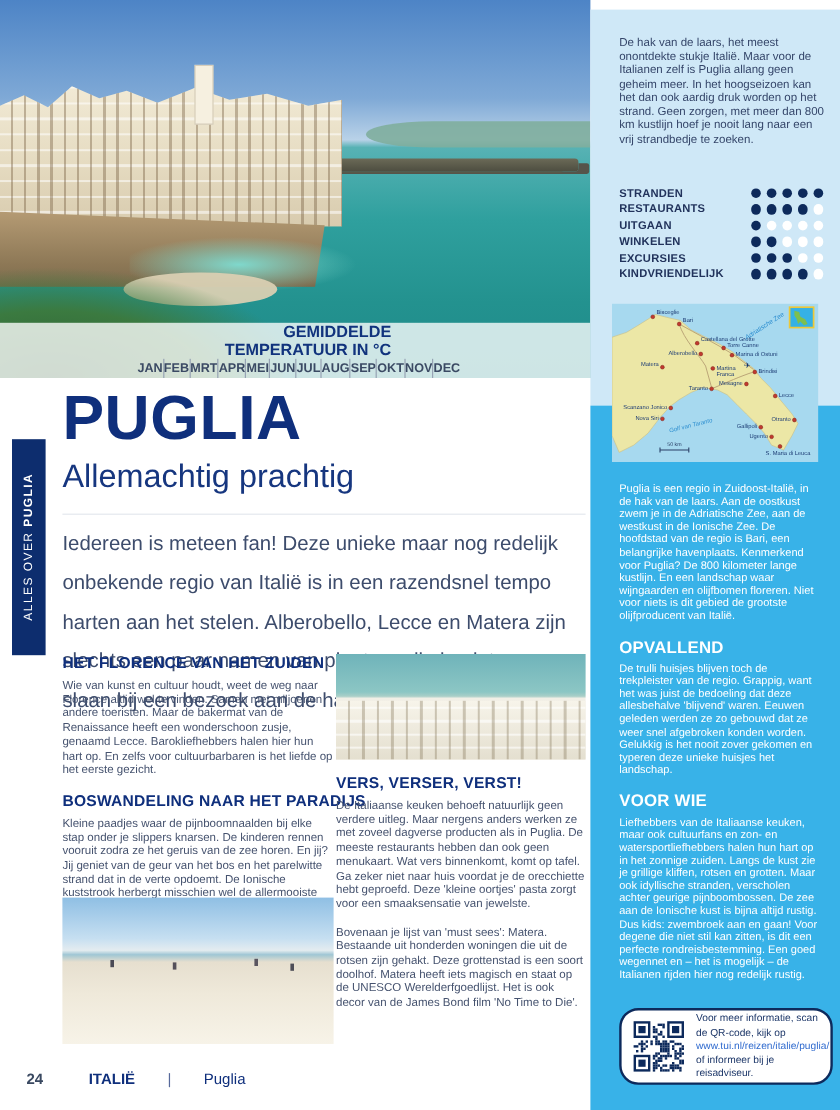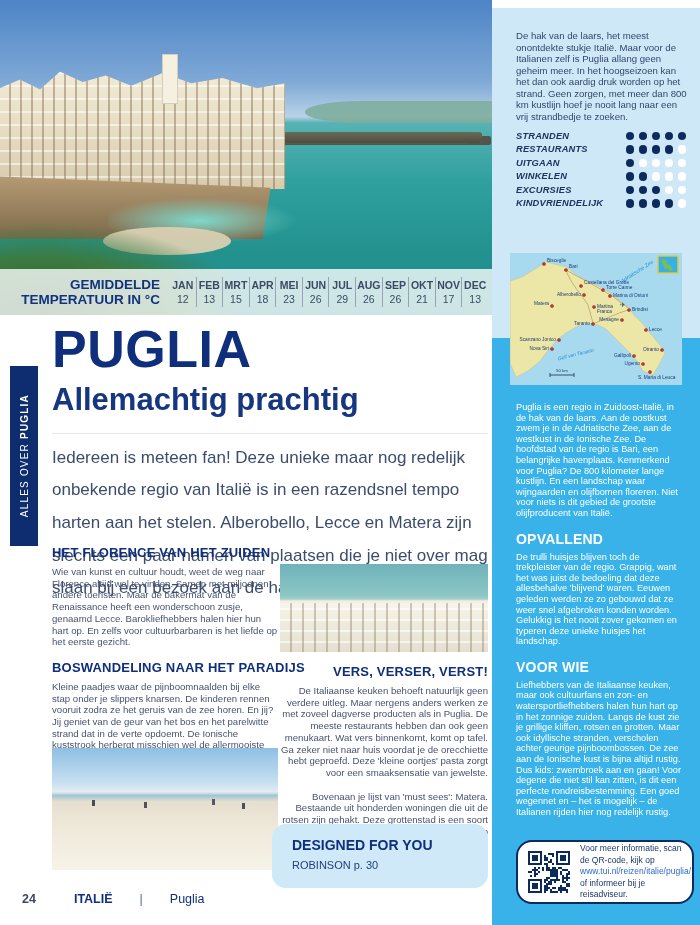--- a/index.html
+++ b/index.html
@@ -2,21 +2,21 @@
 <html><head>
 <meta charset="utf-8">
 <style>
   html,body{margin:0;padding:0;background:#ffffff;}
   .page{position:relative;width:700px;height:925px;overflow:hidden;background:#ffffff;
         font-family:"Liberation Sans",sans-serif;-webkit-font-smoothing:antialiased;}
 
   
   .hero{position:absolute;left:0;top:0;width:492px;height:315px;overflow:hidden;
         background:linear-gradient(180deg,#4d84c6 0%,#7fa9d6 26%,#b9d2e8 37%,#57b2b4 39%,#2fa09e 58%,#23928f 80%,#1f8a8a 100%);}
-  .hero>div{position:absolute;}
+  .hero>div{position:absolute;flex-direction:column;}
   .h-far{right:0;top:32%;width:38%;height:7%;background:#7fae9d;border-radius:60% 0 0 60%/100%;opacity:.9;}
   .h-town{left:0;top:20%;width:58%;height:40%;
      background:
        repeating-linear-gradient(90deg,rgba(110,85,55,0) 0 9px,rgba(110,85,55,.38) 9px 11px),
        repeating-linear-gradient(0deg,rgba(255,255,255,0) 0 11px,rgba(255,255,255,.55) 11px 13px),
        linear-gradient(180deg,#f3ecd8 0%,#e6dcc2 55%,#d8cbae 100%);
      clip-path:polygon(0 20%,7% 13%,14% 21%,21% 7%,29% 15%,37% 10%,46% 18%,57% 8%,67% 16%,78% 12%,90% 20%,100% 16%,100% 100%,0 100%);}
   .h-tower{left:33%;top:17%;width:3.2%;height:16%;background:#f6f0e0;box-shadow:0 0 0 1px rgba(120,100,70,.25) inset;}
   .h-cliff{left:0;top:56%;width:55%;height:20%;background:linear-gradient(180deg,#b59b74,#8d7856 70%,#7c6a4c);
      clip-path:polygon(0 0,100% 18%,97% 100%,0 100%);}
@@ -37,21 +37,21 @@
   .temp-cell:first-child{border-left:none;}
   .temp-cell .m{display:block;font-weight:700;}
   .temp-cell .v{display:block;margin-top:2px;}
 
   
   .info-panel{position:absolute;left:492px;top:8px;width:208px;height:330px;background:#cfe8f7;}
   .facts-panel{position:absolute;left:492px;top:338px;width:208px;height:587px;background:#38b2e8;}
   .info-inner{padding:22px 14px 0 24px;}
   .info-title{font-size:15.5px;font-weight:800;color:#0f2f7c;letter-spacing:.2px;margin:0 0 7px;}
   .info-body{font-size:9.6px;line-height:1.2;color:#35466a;width:172px;margin:0;}
-  .ratings{margin-top:7px;width:170px;font-style:italic;}
+  .ratings{margin-top:32px;width:170px;}
   .rating-row{display:flex;justify-content:space-between;align-items:center;height:13.5px;}
   .rating-label{font-size:9.3px;font-weight:700;color:#22335c;letter-spacing:.2px;}
   .dots{display:flex;gap:4.5px;}
   .dot{width:8.5px;height:8.5px;border-radius:50%;background:#ffffff;}
   .dot.filled{background:#0d2a5c;}
 
   .map-wrap{position:absolute;left:510px;top:253px;width:172px;height:132px;}
   .map-wrap svg{display:block;}
   .map-label{fill:#1d3c74;}
 
@@ -67,26 +67,26 @@
   .qr-text .lnk{color:#2f6ace;}
 
   
   .vbar{position:absolute;left:10px;top:366px;width:28px;height:180px;background:#0d2d6e;
      display:flex;align-items:center;justify-content:center;}
   .vbar span{writing-mode:vertical-rl;transform:rotate(180deg);color:#fff;font-size:10px;letter-spacing:1.2px;white-space:nowrap;}
   .vbar b{font-weight:800;}
 
   .title-block{position:absolute;left:52px;top:322px;width:436px;}
   .big-title{font-size:52px;font-weight:800;color:#0f2f7c;letter-spacing:.5px;margin:0;line-height:1.05;}
-  .sub-title{font-size:31px;font-weight:700;color:#16367f;margin:6px 0 0;line-height:1.1;}
+  .sub-title{font-size:27px;font-weight:400;color:#16367f;margin:6px 0 0;line-height:1.1;}
   .intro-rule{border:none;border-top:1px solid #e4e8ee;margin:16px 0 0;}
   .intro{font-size:17px;line-height:1.92;color:#3d4c6c;margin:8px 0 0;}
 
   .col-left{position:absolute;left:52px;top:545px;width:228px;}
-  .col-mid{position:absolute;left:280px;top:564px;width:208px;text-align:right;}
+  .col-mid{position:absolute;left:280px;top:545px;width:208px;}
   .article-h{font-size:13px;font-weight:800;color:#0f2f7c;letter-spacing:.2px;margin:0 0 6px;white-space:nowrap;}
   .article-b{font-size:9.6px;line-height:11.7px;color:#46536f;margin:0 0 12px;}
 
   .town-photo{width:208px;height:88px;margin-bottom:12px;position:relative;overflow:hidden;
      background:linear-gradient(180deg,#6fb3ba 0%,#8cc6c4 36%,#aacfc8 40%,#f2efe6 42%,#e9e4d6 100%);}
   .town-photo::after{content:"";position:absolute;left:0;bottom:0;width:100%;height:56%;
      background:
        repeating-linear-gradient(90deg,rgba(125,110,80,0) 0 10px,rgba(125,110,80,.35) 10px 12px),
        repeating-linear-gradient(0deg,rgba(255,255,255,0) 0 9px,rgba(255,255,255,.6) 9px 11px),
        linear-gradient(180deg,#f7f4ea,#e4dfcf);}
@@ -377,24 +377,20 @@
   </div>
   <div class="beach-photo"></div>
 
   <div class="col-mid">
     <div class="town-photo"></div>
     <h3 class="article-h">VERS, VERSER, VERST!</h3>
     <p class="article-b">De Italiaanse keuken behoeft natuurlijk geen verdere uitleg. Maar nergens anders werken ze met zoveel dagverse producten als in Puglia. De meeste restaurants hebben dan ook geen menukaart. Wat vers binnenkomt, komt op tafel. Ga zeker niet naar huis voordat je de orecchiette hebt geproefd. Deze 'kleine oortjes' pasta zorgt voor een smaaksensatie van jewelste.</p>
     <p class="article-b">Bovenaan je lijst van 'must sees': Matera. Bestaande uit honderden woningen die uit de rotsen zijn gehakt. Deze grottenstad is een soort doolhof. Matera heeft iets magisch en staat op de UNESCO Werelderfgoedlijst. Het is ook decor van de James Bond film 'No Time to Die'.</p>
   </div>
 
-  <div class="designed-box">
-    <h4 class="designed-h">DESIGNED FOR YOU</h4>
-    <div class="designed-s">ROBINSON p. 30</div>
-  </div>
 
   <div class="qr-box">
     <svg id="qr-svg" class="qr-code" viewBox="0 0 46 46">
         <rect x="0" y="0" width="46" height="46" fill="#ffffff"></rect>
         <rect x="22" y="4" width="2" height="2" fill="#0d2a5c"></rect>
         <rect x="24" y="4" width="2" height="2" fill="#0d2a5c"></rect>
         <rect x="26" y="4" width="2" height="2" fill="#0d2a5c"></rect>
         <rect x="18" y="6" width="2" height="2" fill="#0d2a5c"></rect>
         <rect x="26" y="6" width="2" height="2" fill="#0d2a5c"></rect>
         <rect x="18" y="8" width="2" height="2" fill="#0d2a5c"></rect>

